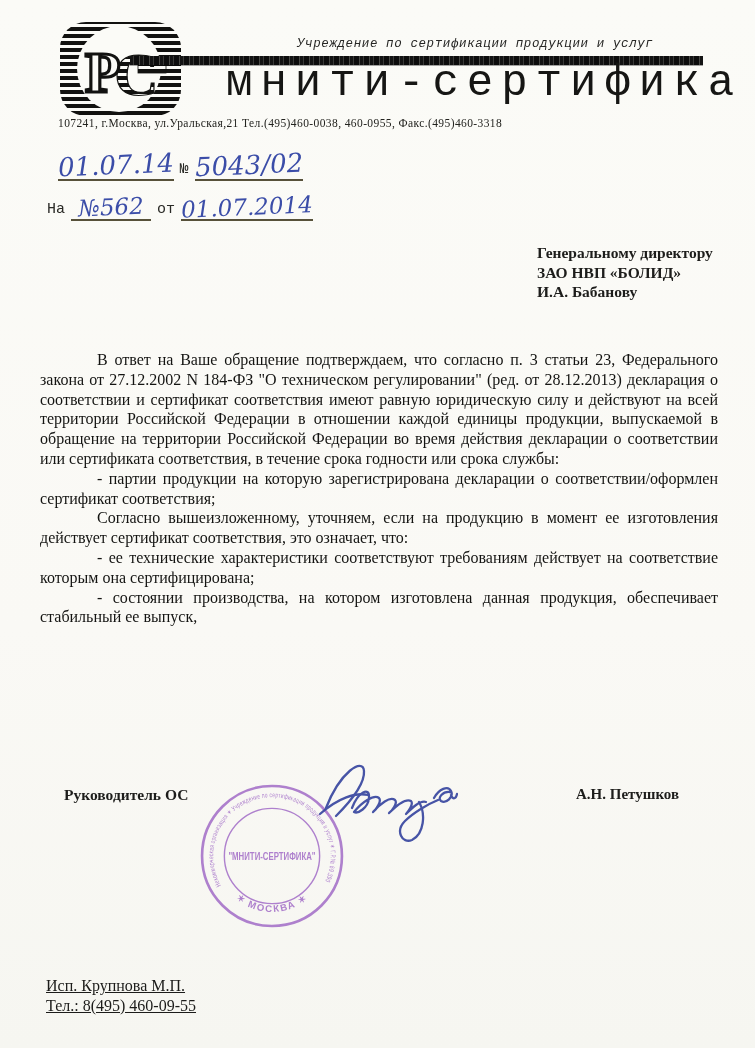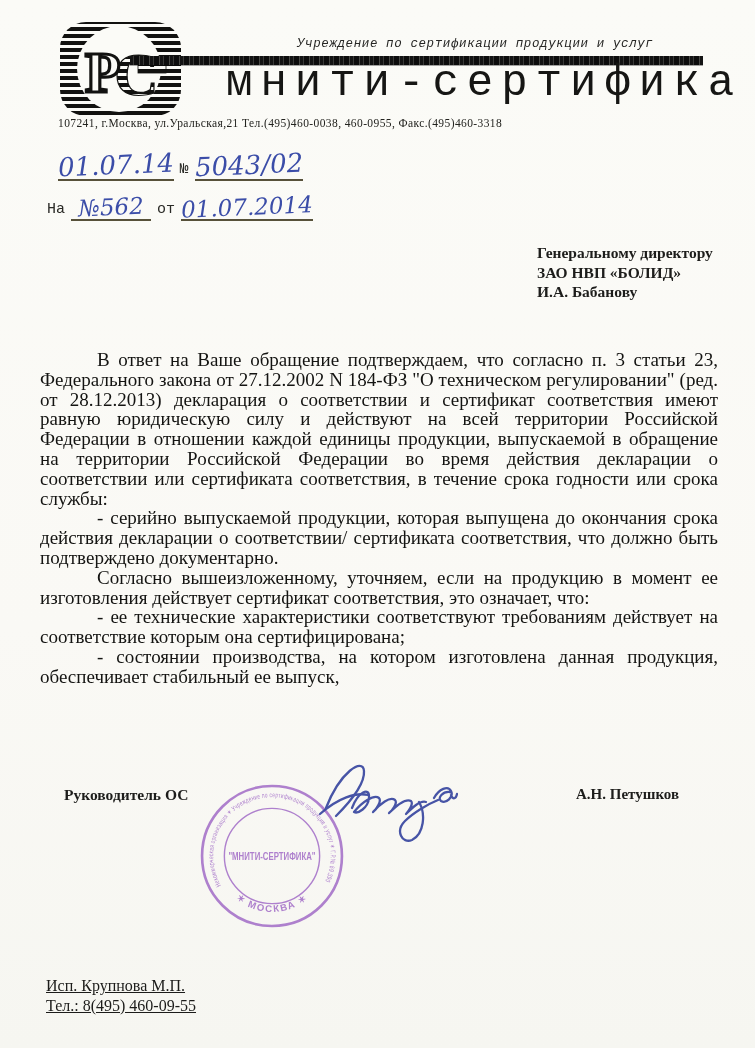--- a/index.html
+++ b/index.html
@@ -61,21 +61,21 @@
   }
   .hw-lg { font-size:26px; }
   .hw-md { font-size:23px; }
 
   
   .recipient { left:537px; top:243px; font-weight:bold; font-size:15.5px; line-height:19.5px; }
 
   
   .body-text { left:40px; top:350px; width:678px; }
   .body-text p {
-    margin:0; font-size:19px; line-height:19.8px;
+    margin:0; font-size:16px; line-height:19.8px;
     text-align:justify; text-indent:57px;
     color:#141412;
   }
 
   
   .sig-label { left:64px; top:786px; font-weight:bold; font-size:15.5px; }
   .sig-name  { left:576px; top:786px; font-weight:bold; font-size:15px; }
   .stamp { left:198px; top:782px; width:148px; height:148px; opacity:.8; }
   .autograph { left:316px; top:752px; width:142px; height:96px; }
 
@@ -118,21 +118,21 @@
   </div>
 
   <div class="abs recipient">
       <div>Генеральному директору</div>
       <div>ЗАО НВП «БОЛИД»</div>
       <div>И.А. Бабанову</div>
     </div>
 
   <div class="abs body-text">
       <p>В ответ на Ваше обращение подтверждаем, что согласно п. 3 статьи 23, Федерального закона от 27.12.2002 N 184-ФЗ "О техническом регулировании" (ред. от 28.12.2013) декларация о соответствии и сертификат соответствия имеют равную юридическую силу и действуют на всей территории Российской Федерации в отношении каждой единицы продукции, выпускаемой в обращение на территории Российской Федерации во время действия декларации о соответствии или сертификата соответствия, в течение срока годности или срока службы:</p>
-      <p>- серийно выпускаемой продукции, которая выпущена до окончания срока действия декларации о соответствии/ сертификата соответствия, что должно быть подтверждено документарно.</p>
+      <p>- партии продукции на которую зарегистрирована декларации о соответствии/оформлен сертификат соответствия;</p>
       <p>Согласно вышеизложенному, уточняем, если на продукцию в момент ее изготовления действует сертификат соответствия, это означает, что:</p>
       <p>- ее технические характеристики соответствуют требованиям действует на соответствие которым она сертифицирована;</p>
       <p>- состоянии производства, на котором изготовлена данная продукция, обеспечивает стабильный ее выпуск,</p>
     </div>
 
   <div class="abs sig-label">Руководитель ОС</div>
   <div class="abs sig-name">А.Н. Петушков</div>
 
   <svg class="abs stamp" viewBox="0 0 146 146">
     <defs>

